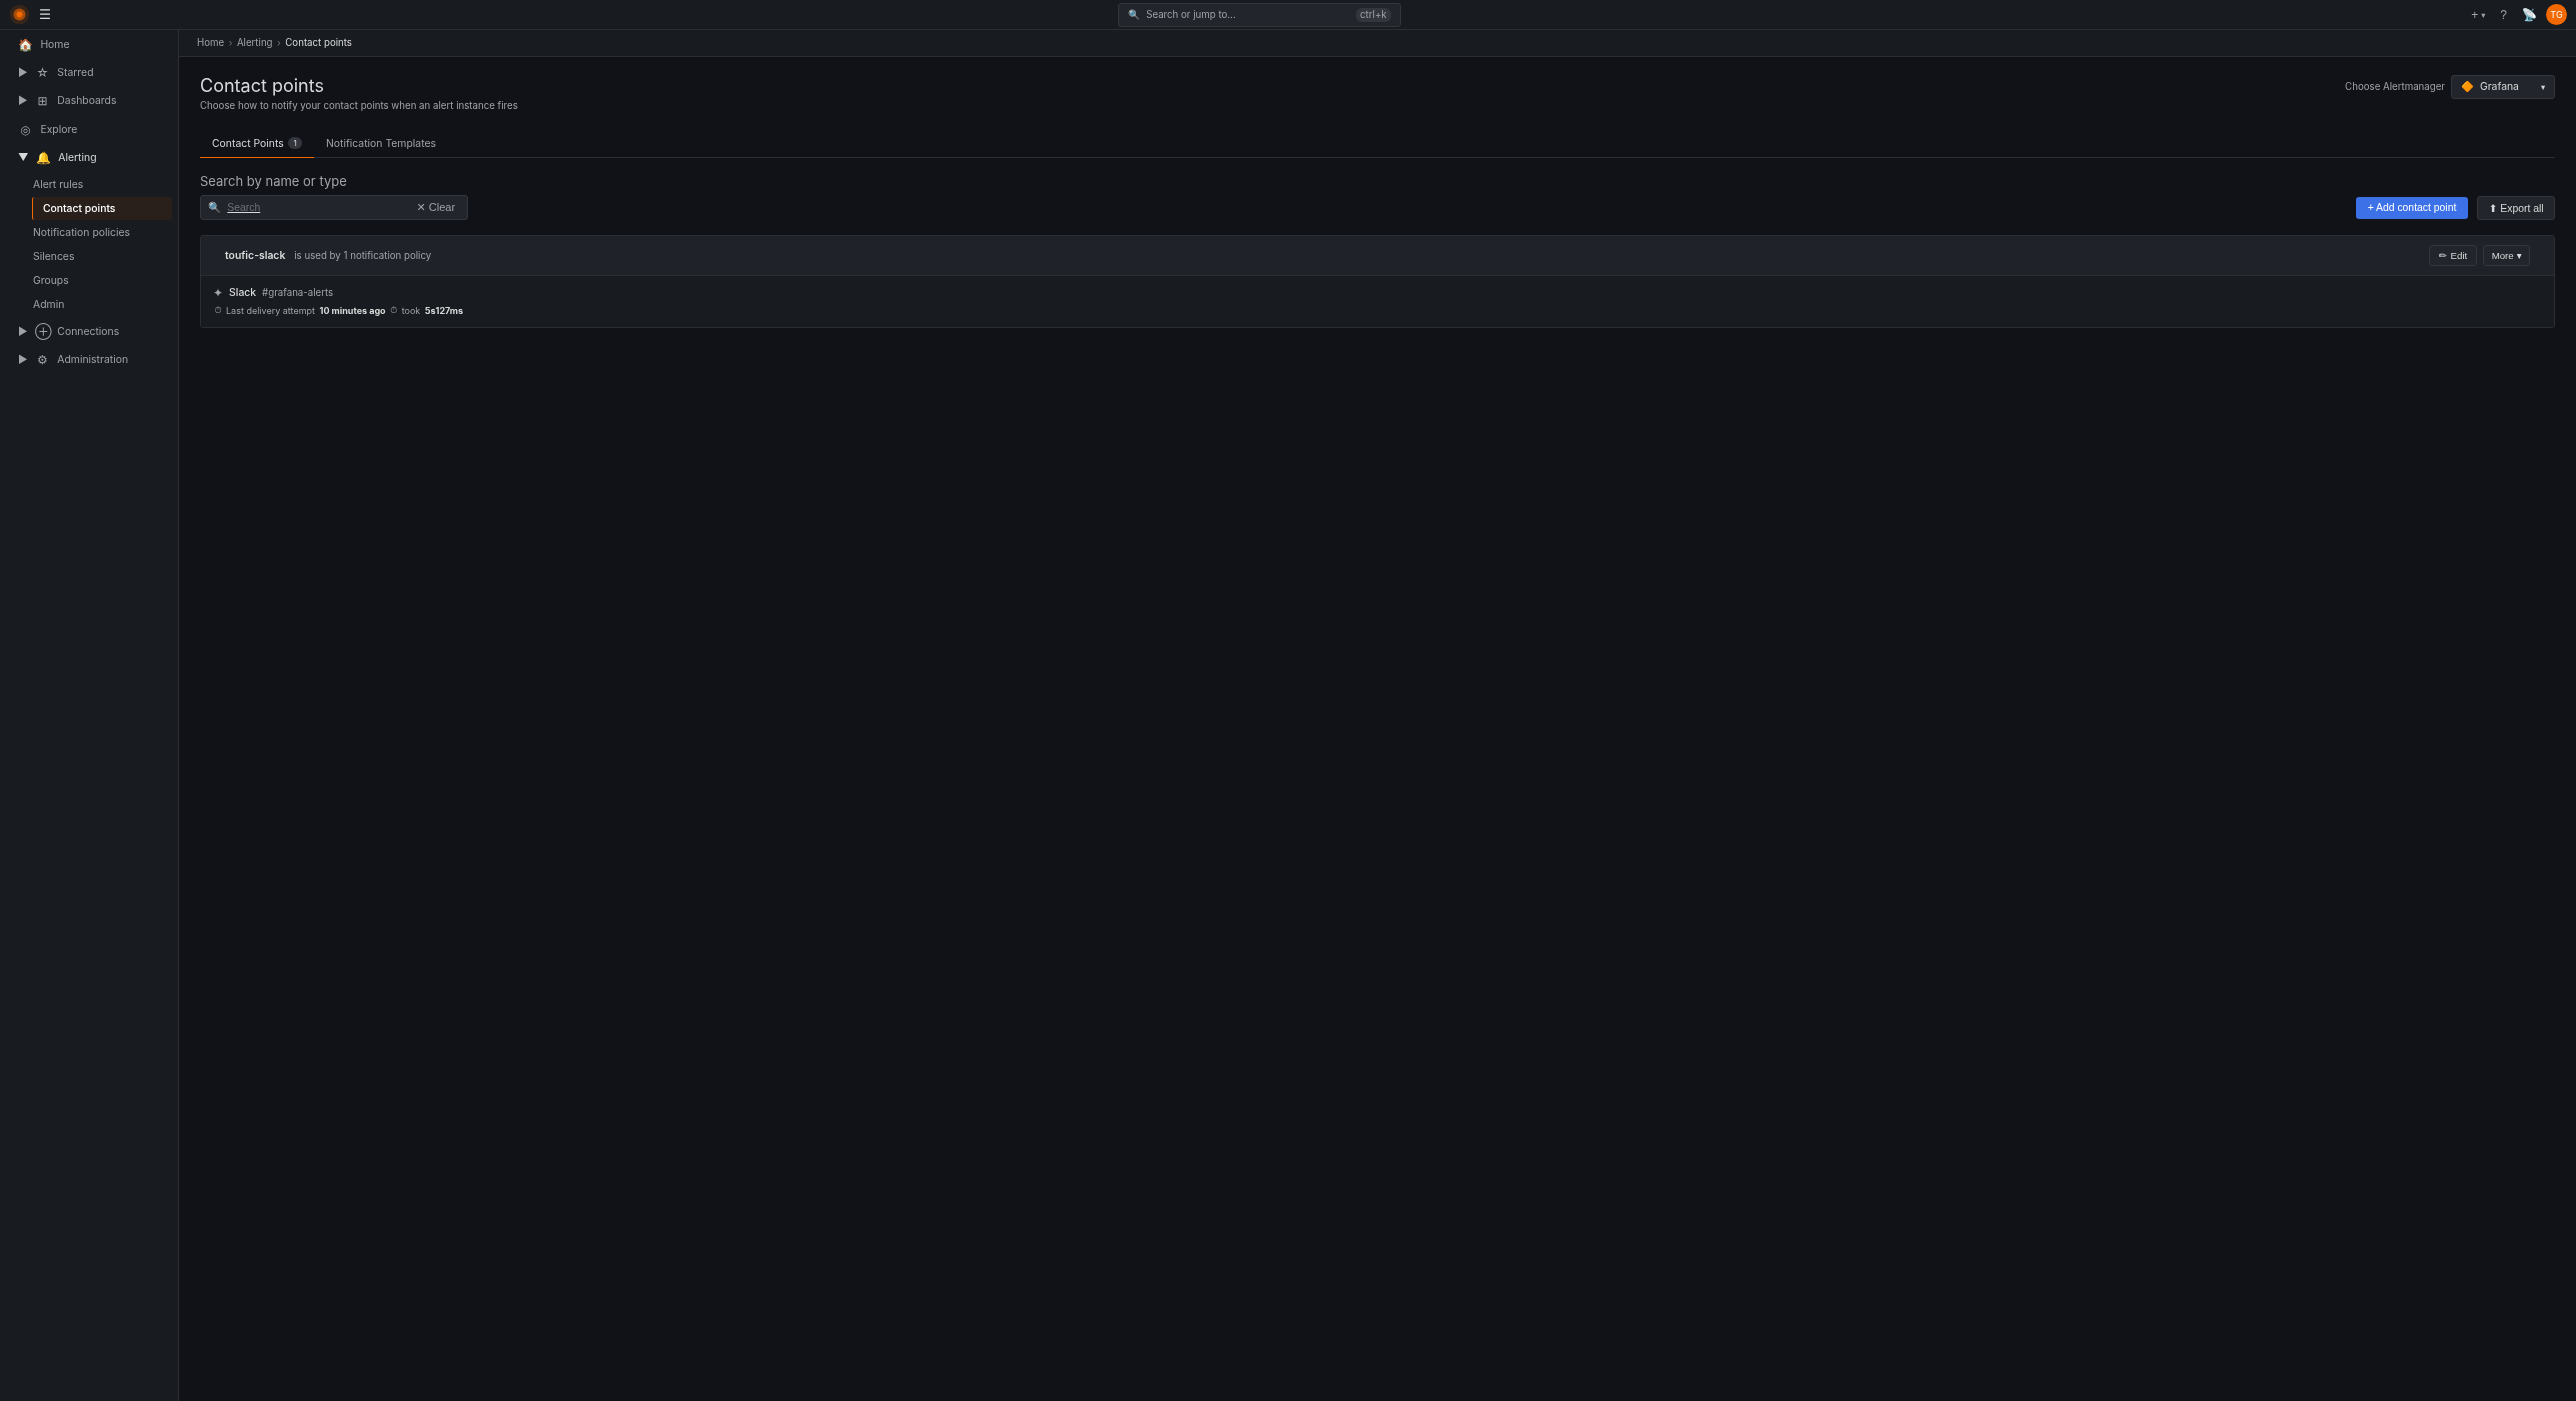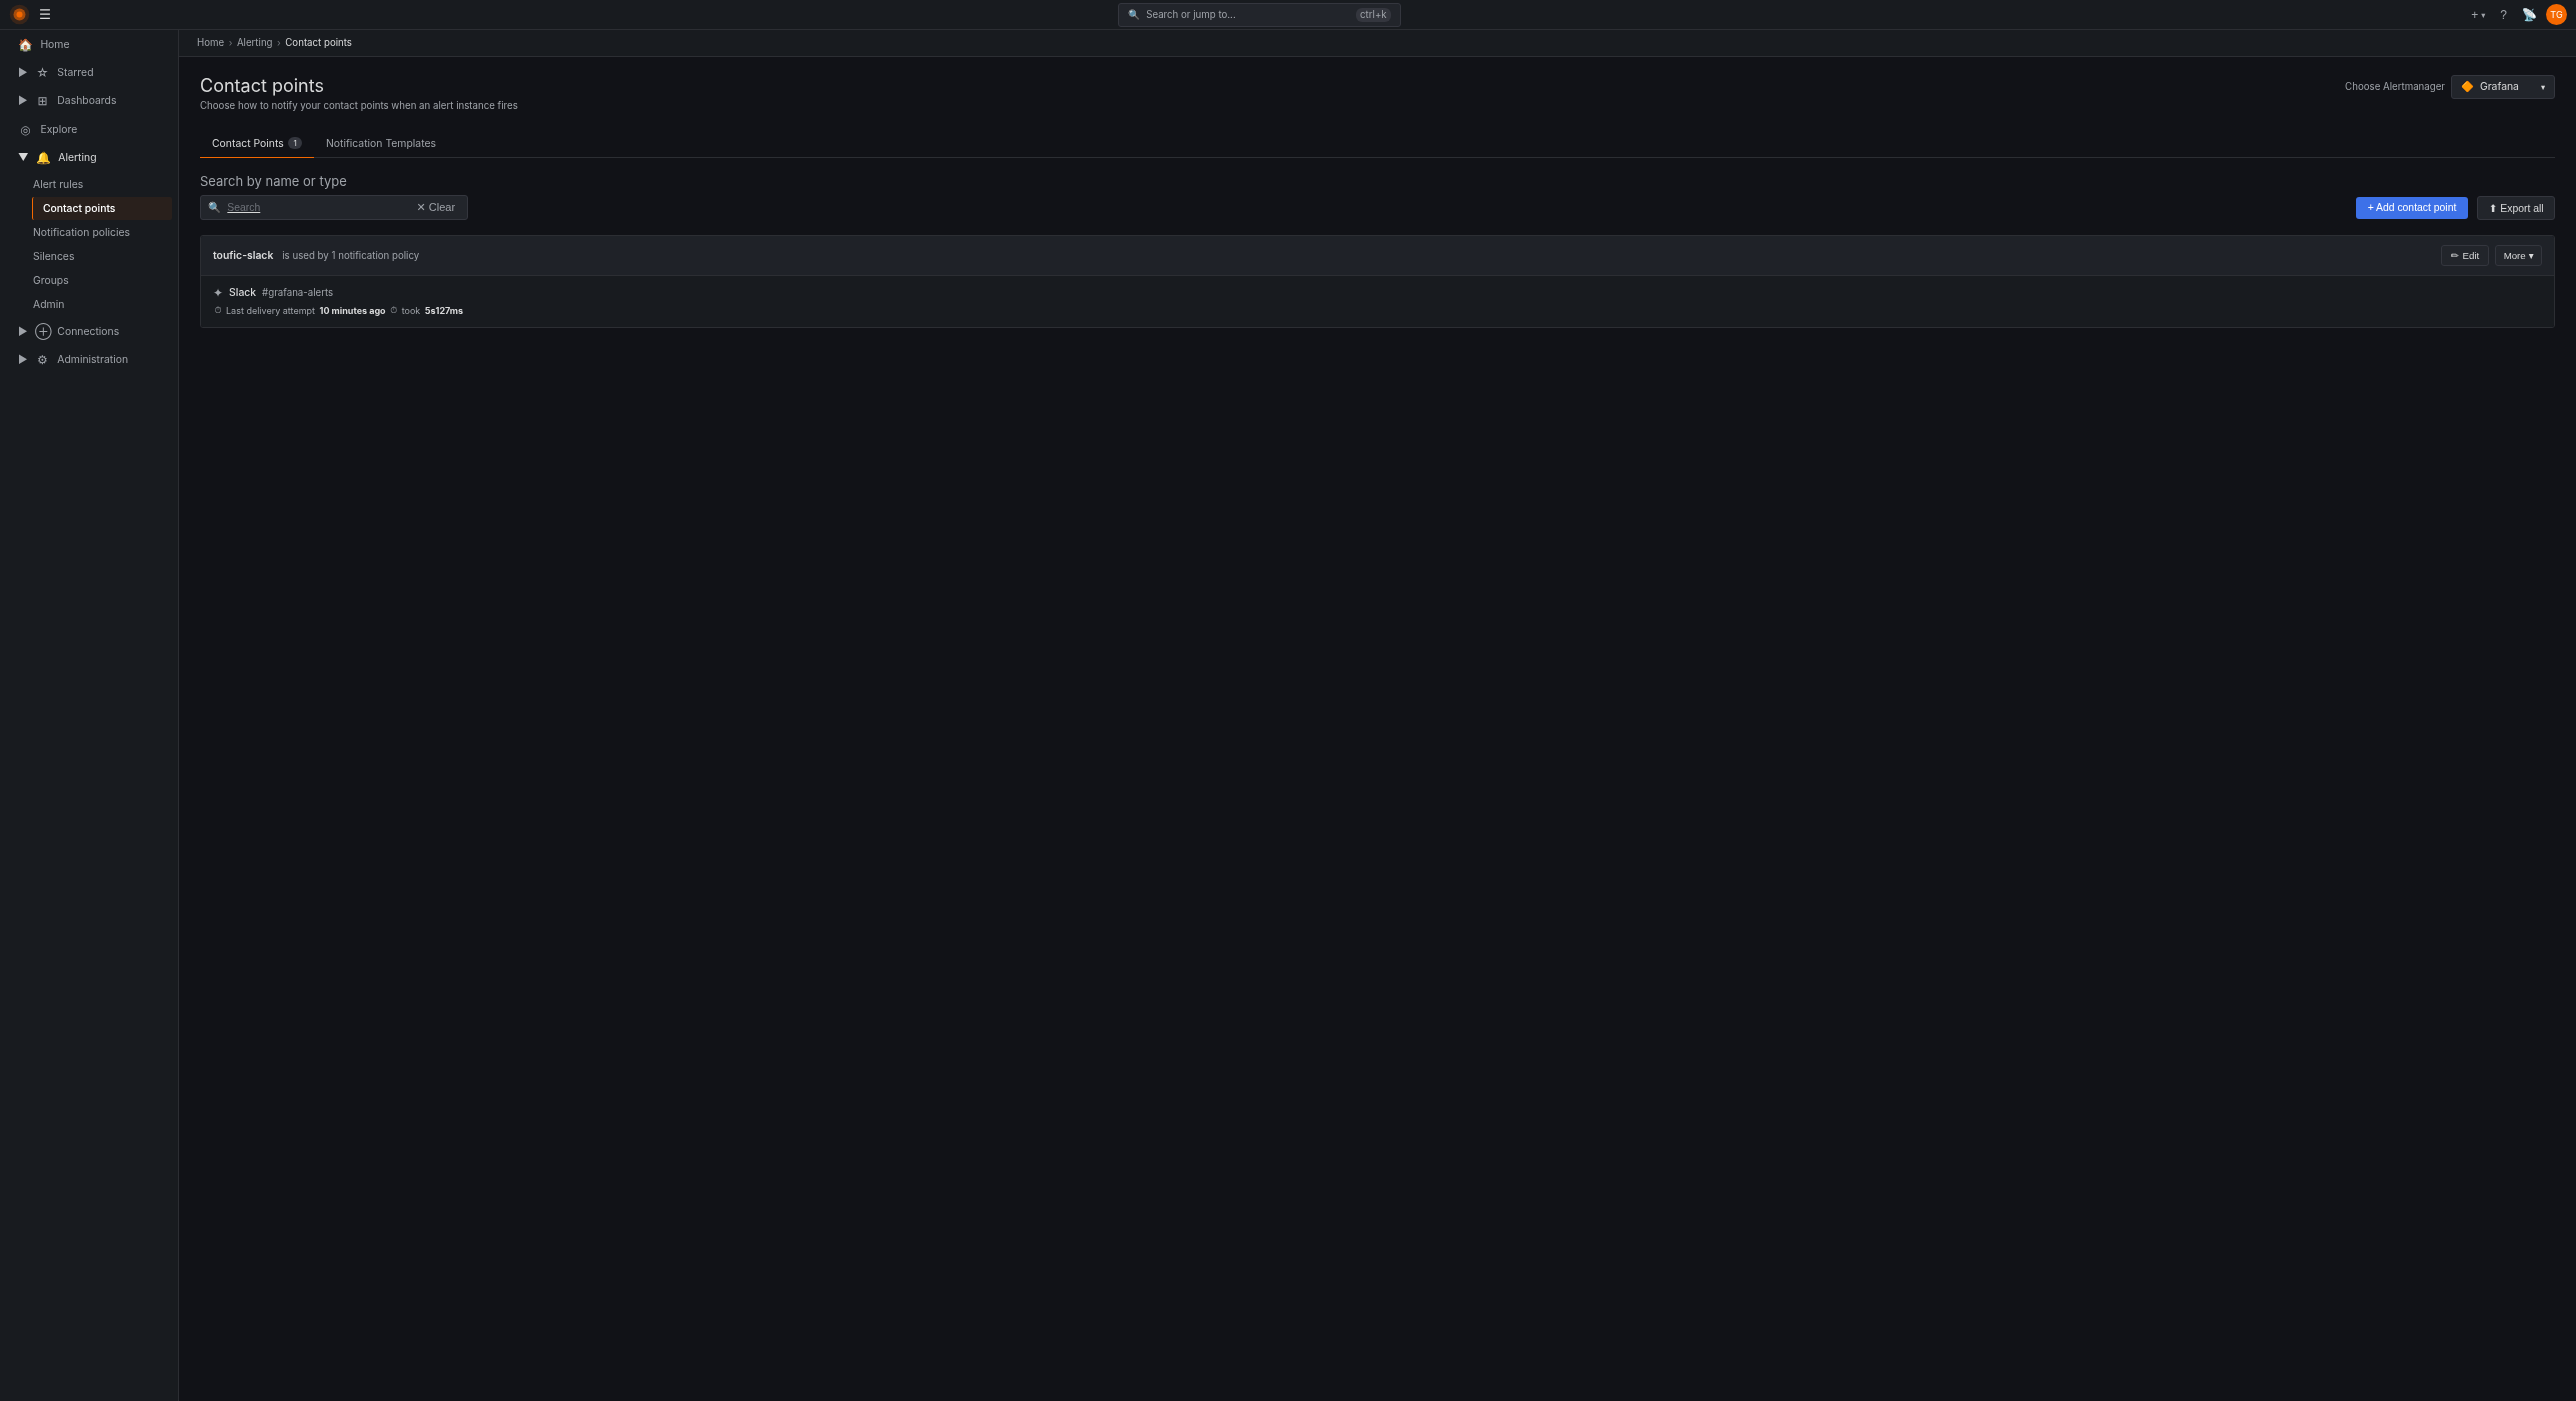--- a/index.html
+++ b/index.html
@@ -322,21 +322,21 @@
       white-space: nowrap;
     }
     
     .contact-list {
       border: 0.7px solid #2c2e33;
       border-radius: 3px;
       overflow: hidden;
     }
     .contact-row-header {
       background: #1f2228;
-      padding: 9px 12px;
+      padding: 9px 24px;
       display: flex;
       align-items: center;
       justify-content: space-between;
       border-bottom: 0.7px solid #2c2e33;
     }
     .contact-name {
       font-weight: 600;
       color: #d8d9da;
       font-size: 10.4px;
     }

